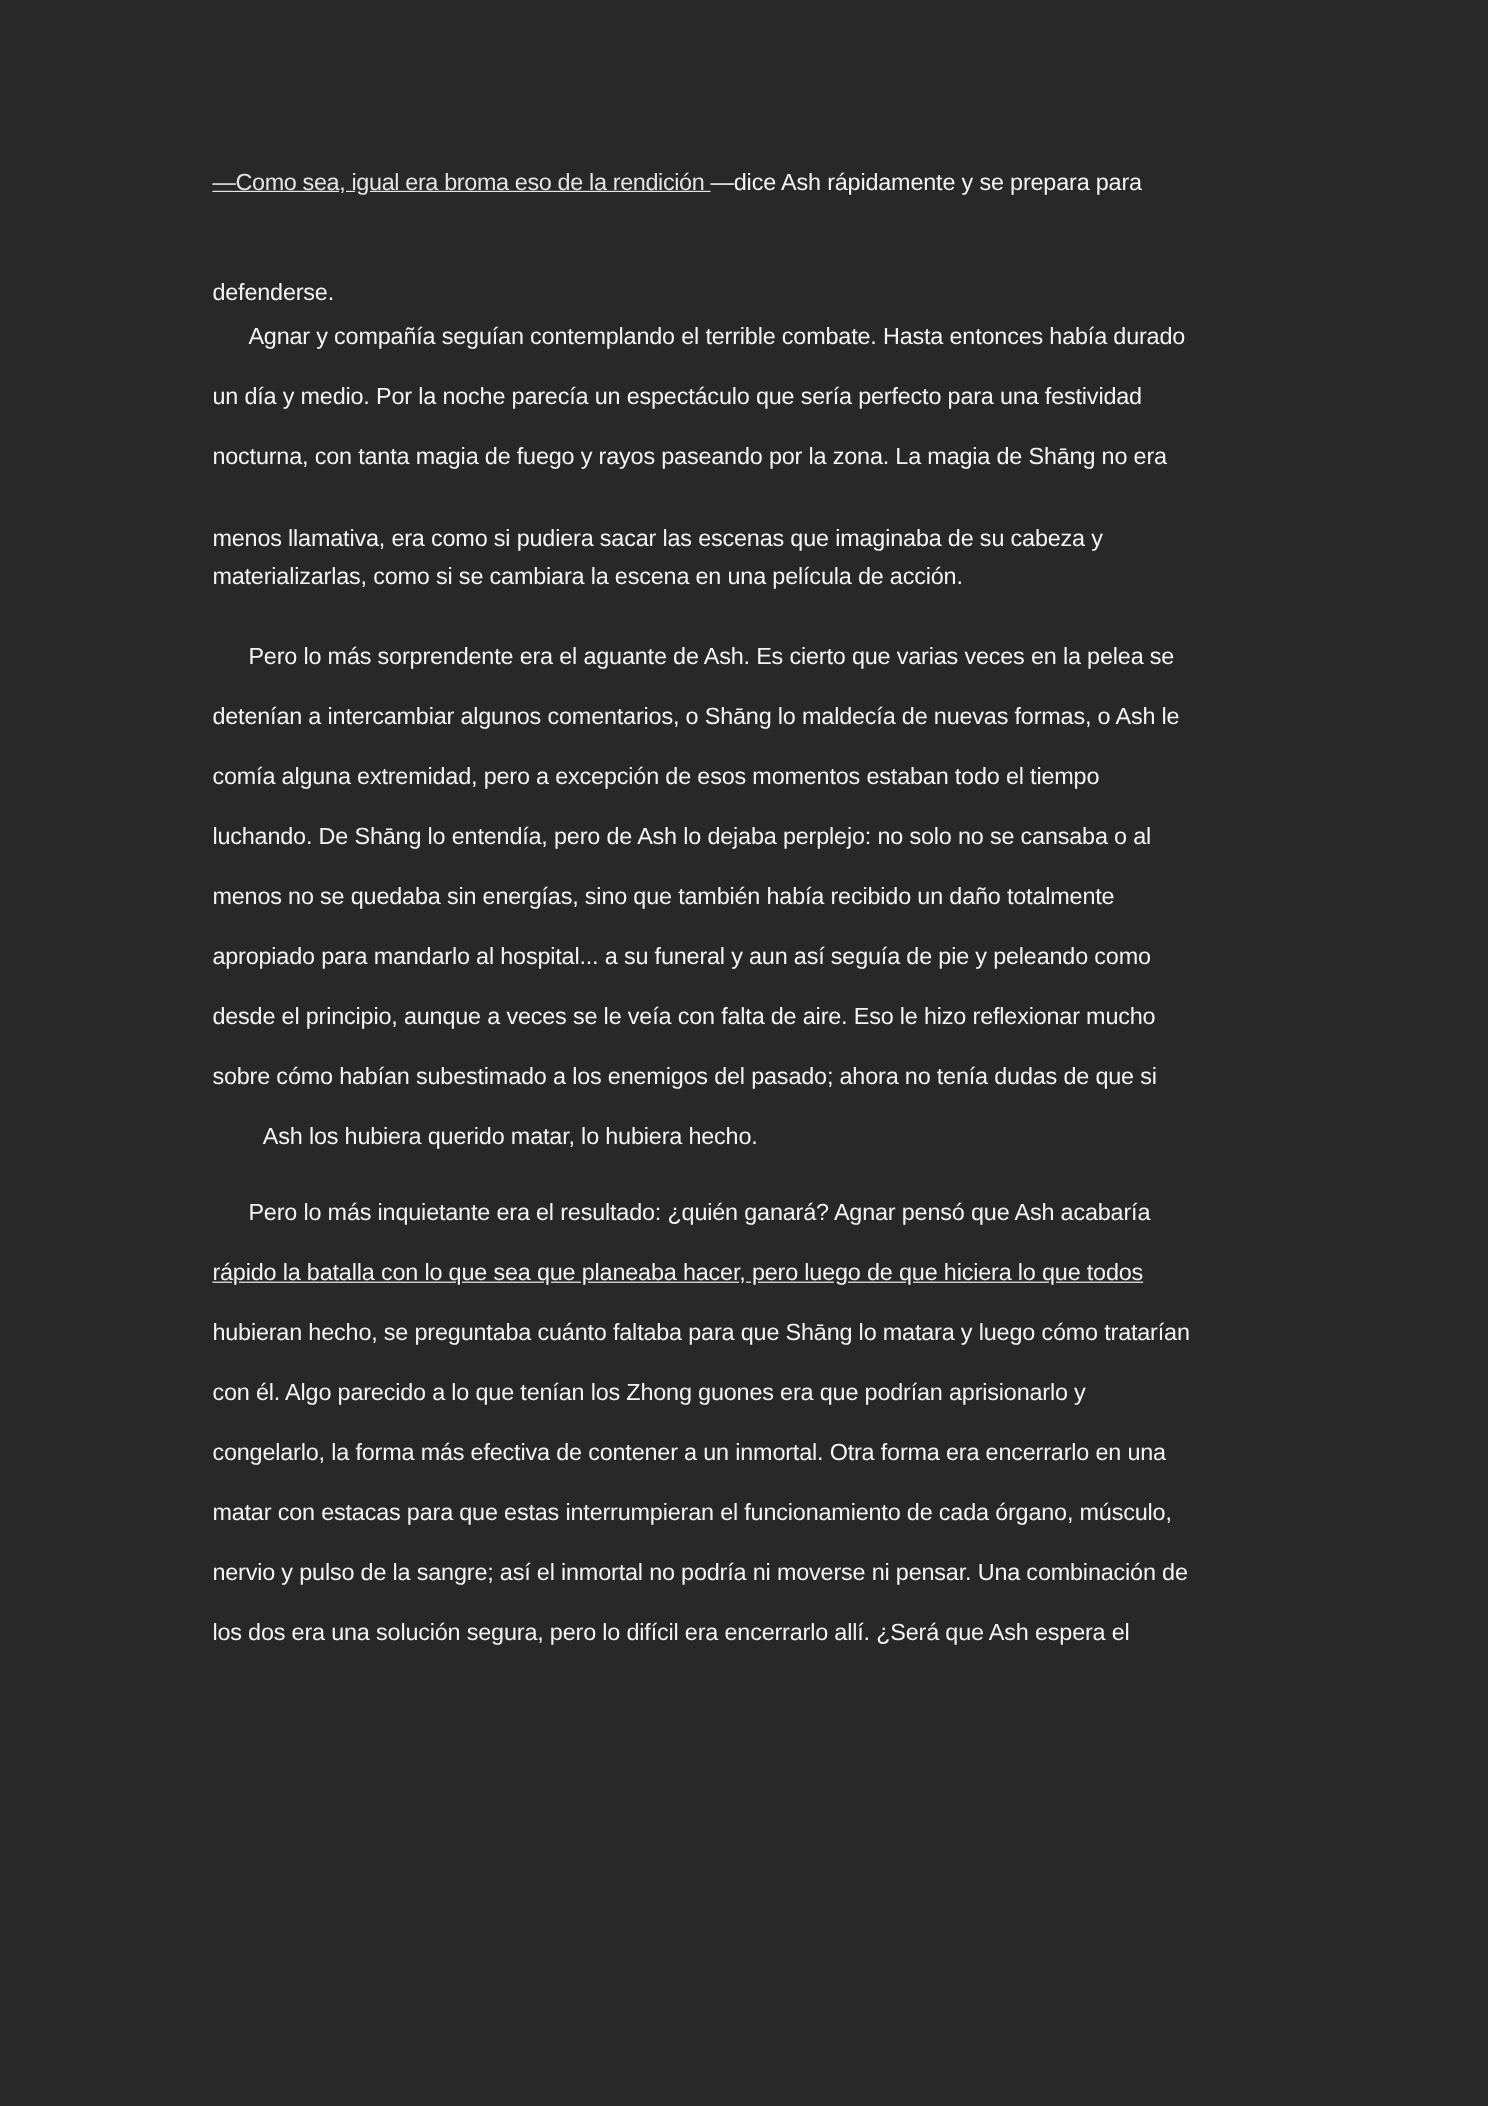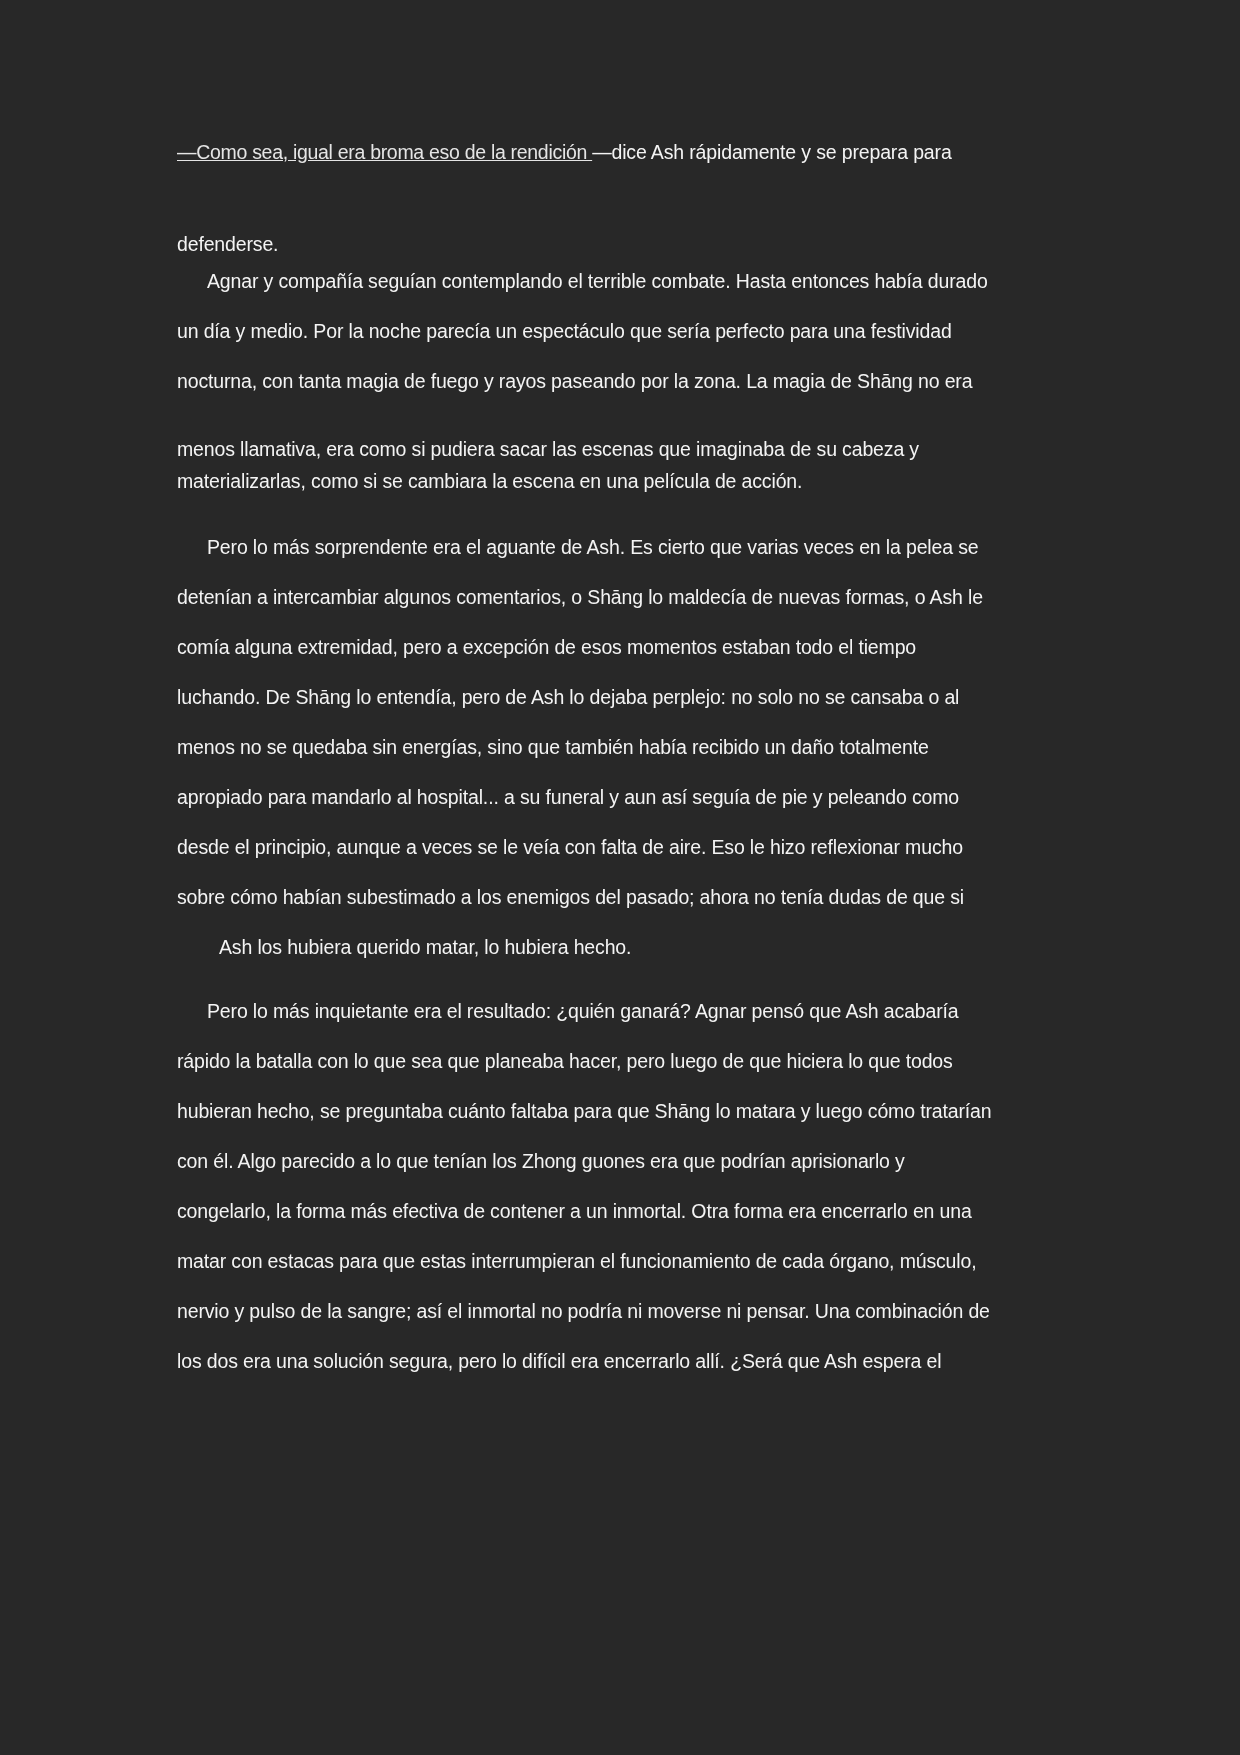--- a/index.html
+++ b/index.html
@@ -57,21 +57,21 @@
   <div class="line" style="top:585px;">detenían a intercambiar algunos comentarios, o Shāng lo maldecía de nuevas formas, o Ash le</div>
   <div class="line" style="top:635px;text-align:center;">comía alguna extremidad, pero a excepción de esos momentos estaban todo el tiempo</div>
   <div class="line" style="top:685px;">luchando. De Shāng lo entendía, pero de Ash lo dejaba perplejo: no solo no se cansaba o al</div>
   <div class="line" style="top:735px;">menos no se quedaba sin energías, sino que también había recibido un daño totalmente</div>
   <div class="line" style="top:785px;">apropiado para mandarlo al hospital... a su funeral y aun así seguía de pie y peleando como</div>
   <div class="line" style="top:835px;">desde el principio, aunque a veces se le veía con falta de aire. Eso le hizo reflexionar mucho</div>
   <div class="line" style="top:885px;">sobre cómo habían subestimado a los enemigos del pasado; ahora no tenía dudas de que si</div>
   <div class="line" style="top:935px;margin-left:42px;">Ash los hubiera querido matar, lo hubiera hecho.</div>
 
   <div class="line indent" style="top:999px;">Pero lo más inquietante era el resultado: ¿quién ganará? Agnar pensó que Ash acabaría</div>
-  <div class="line" style="top:1049px;">rápido la batalla con lo que sea que planeaba hacer, pero luego de que hiciera lo que todos</div>
+  <div class="line" style="top:1049px;text-decoration:underline;">rápido la batalla con lo que sea que planeaba hacer, pero luego de que hiciera lo que todos</div>
   <div class="line" style="top:1099px;">hubieran hecho, se preguntaba cuánto faltaba para que Shāng lo matara y luego cómo tratarían</div>
   <div class="line" style="top:1149px;">con él. Algo parecido a lo que tenían los Zhong guones era que podrían aprisionarlo y</div>
   <div class="line" style="top:1199px;">congelarlo, la forma más efectiva de contener a un inmortal. Otra forma era encerrarlo en una</div>
   <div class="line" style="top:1249px;">matar con estacas para que estas interrumpieran el funcionamiento de cada órgano, músculo,</div>
   <div class="line" style="top:1299px;">nervio y pulso de la sangre; así el inmortal no podría ni moverse ni pensar. Una combinación de</div>
   <div class="line" style="top:1349px;">los dos era una solución segura, pero lo difícil era encerrarlo allí. ¿Será que Ash espera el</div>
 
 </div>
 
 </body></html>

